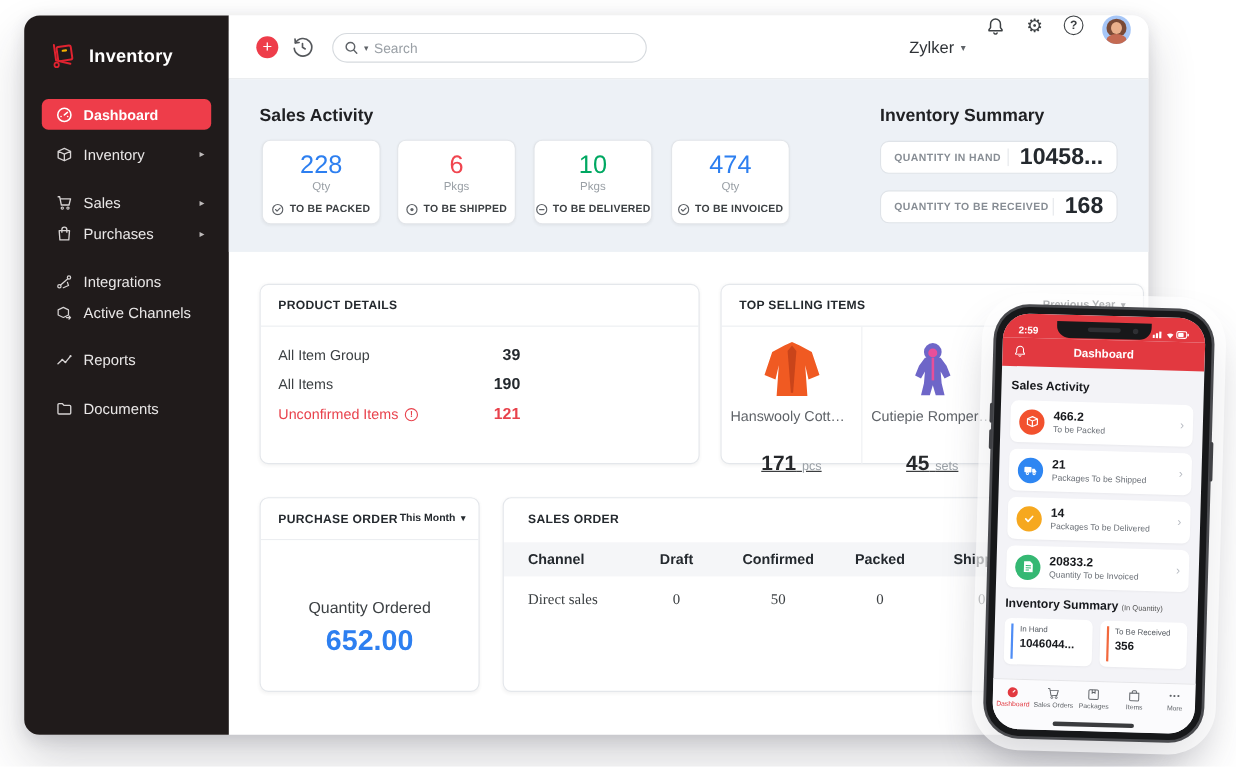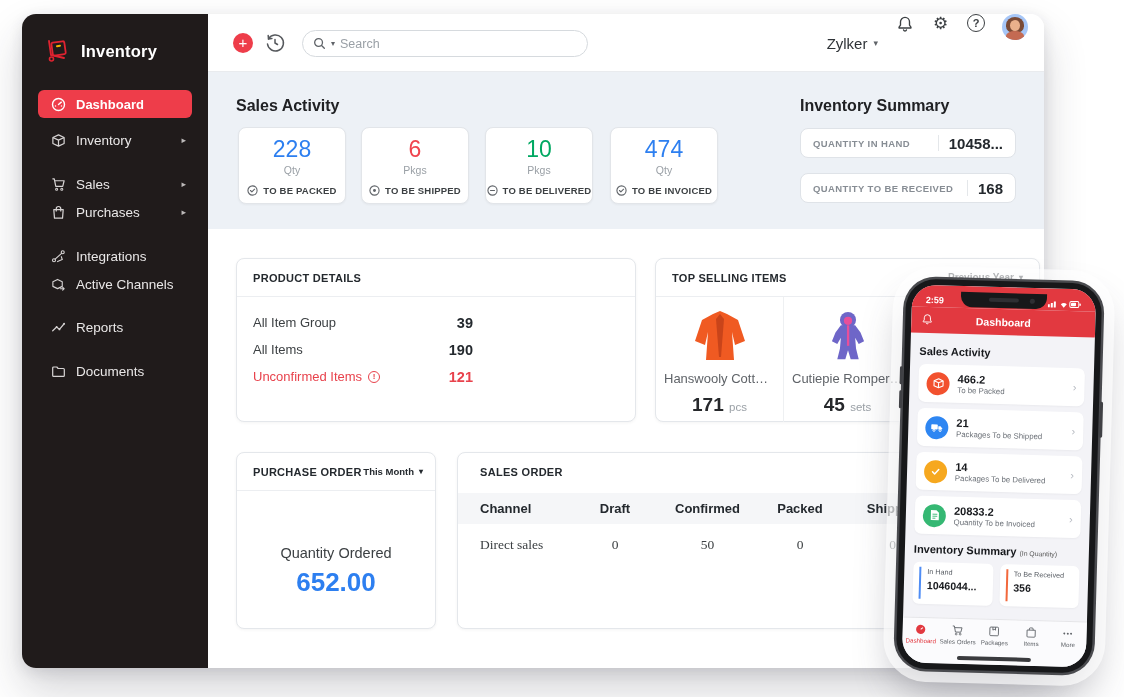--- a/index.html
+++ b/index.html
@@ -57,21 +57,21 @@
              border-radius:8px; text-align:center; box-shadow:0 1px 2px rgba(60,64,67,.05); cursor:pointer; }
   .sa-val { font-size:23px; font-weight:500; margin-top:8px; }
   .sa-unit { font-size:10.5px; color:#9aa0a6; margin-top:1px; }
   .sa-label { display:flex; align-items:center; justify-content:center; gap:5px; margin-top:9px;
               font-size:9.5px; font-weight:700; color:#3c4043; letter-spacing:.2px; }
 
   .inv-pill { position:absolute; left:778px; width:216px; height:30px; background:#fff; border:1px solid #dfe3e8;
               border-radius:8px; display:flex; align-items:center; padding:0 12px; cursor:pointer; }
   .inv-pill .lbl { flex:1; font-size:9.5px; font-weight:600; color:#878d94; letter-spacing:.4px; }
   .inv-pill .sep { width:1px; height:16px; background:#e4e7ea; margin-right:10px; }
-  .inv-pill .val { font-size:15px; font-weight:700; color:#24292e; }
+  .inv-pill .val { font-size:21px; font-weight:700; color:#24292e; }
 
   
   .card { position:absolute; background:#fff; border:1px solid #e4e7eb; border-radius:8px;
           box-shadow:0 1px 3px rgba(60,64,67,.06); }
   .card-head { height:38px; display:flex; align-items:center; justify-content:space-between;
                padding:0 16px; border-bottom:1px solid #eceef1; }
   .card-title { font-size:11px; font-weight:700; letter-spacing:.3px; color:#24292e; }
   .card-period { font-size:10px; font-weight:700; color:#24292e; display:flex; align-items:center; gap:5px; cursor:pointer; }
   .card-period .caret { font-size:8px; }
 
@@ -89,21 +89,21 @@
            background:conic-gradient(#1fb56b 0% 71%, #ebebeb 71% 100%); position:relative; }
   .donut .hole { position:absolute; left:17px; top:17px; width:34px; height:34px; border-radius:50%;
                  background:#fff; display:flex; align-items:center; justify-content:center;
                  font-size:11.5px; font-weight:700; color:#24292e; }
 
   
   .ts-col { position:absolute; top:38px; width:128px; height:125px; text-align:center; }
   .ts-col.b1 { border-right:1px solid #eef0f2; }
   .ts-img { height:62px; margin-top:8px; display:flex; align-items:center; justify-content:center; }
   .ts-name { font-size:13px; color:#5f6368; white-space:nowrap; overflow:hidden; text-overflow:ellipsis; padding:0 8px; margin-top:4px; }
-  .ts-qty { margin-top:8px; font-size:19px; font-weight:700; color:#26282b; }
+  .ts-qty { margin-top:25px; font-size:19px; font-weight:700; color:#26282b;text-decoration:underline; }
   .ts-qty .unit { font-size:11.5px; font-weight:400; color:#9aa0a6; }
 
   
   .po-center { position:absolute; left:0; top:92px; width:100%; text-align:center; }
   .po-label { font-size:14.5px; color:#3c4043; }
   .po-value { font-size:26px; font-weight:700; color:#2d7ff0; margin-top:6px; }
 
   
   .so-grid { display:grid; grid-template-columns:112px 90px 95px 90px 95px; align-items:center; }
   .so-grid > div { text-align:center; }

